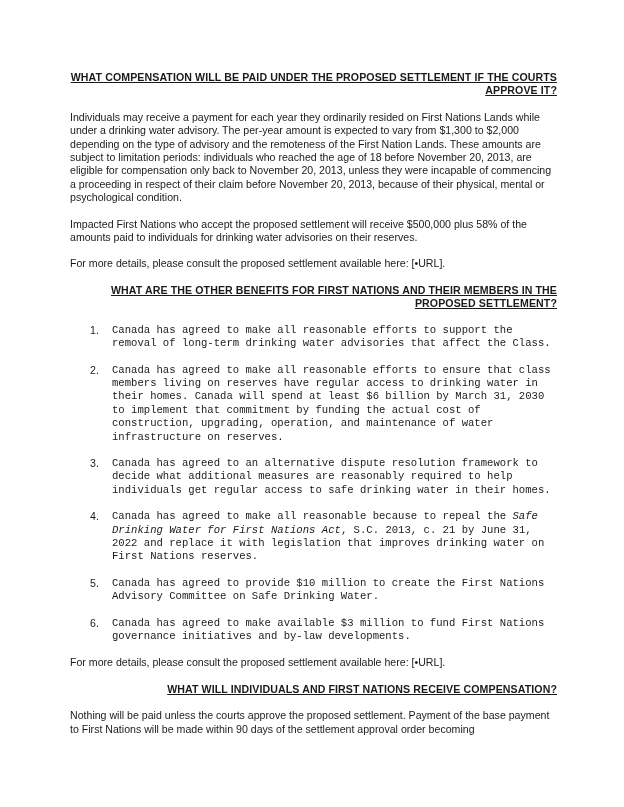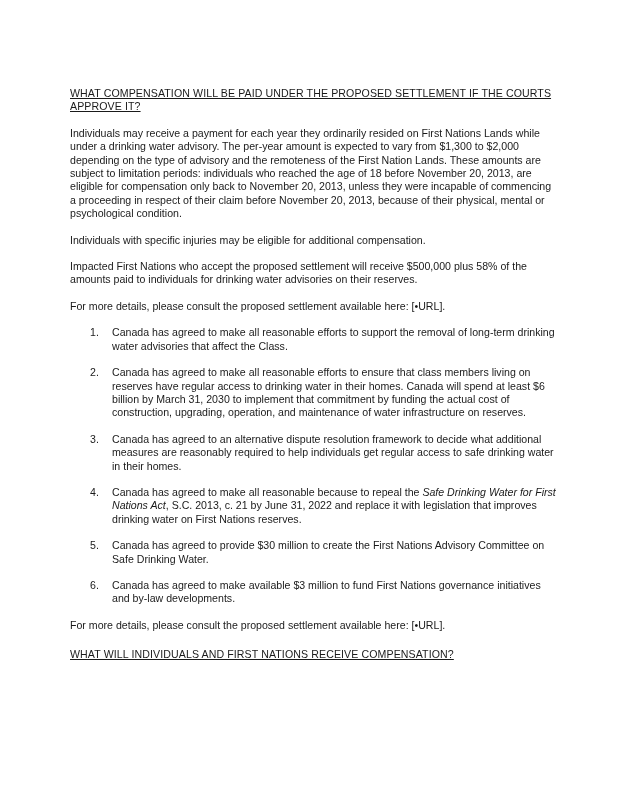--- a/index.html
+++ b/index.html
@@ -18,63 +18,65 @@
   .page-content {
     position: absolute;
     left: 70px;
     top: 71px;
     width: 487px;
     font-size: 10.6px;
     line-height: 13.4px;
     text-align: left;
   }
   .doc-heading {
-    font-weight: normal;
+    font-weight: bold;
     text-decoration: underline;
     text-transform: none;
-    margin: 16px 0 13px 0;
+    margin: 0 0 13px 0;
     letter-spacing: 0.1px;
+    text-align: right;
   }
   .doc-para {
     margin: 0 0 13px 0;
   }
   .benefit-list {
     margin: 0 0 0 0;
     padding: 0 0 0 20px;
   }
   .benefit-item {
     display: flex;
     margin: 0 0 13px 0;
   }
   .benefit-num {
     width: 22px;
     flex: 0 0 22px;
   }
   .benefit-text {
     flex: 1;
+    font-family: Liberation Mono, monospace;
   }
   .italic {
     font-style: italic;
   }
 </style>
 </head>
 <body>
 
 <div class="page-content">
 
   <div class="doc-heading">WHAT COMPENSATION WILL BE PAID UNDER THE PROPOSED SETTLEMENT IF THE COURTS APPROVE IT?</div>
 
   <p class="doc-para">Individuals may receive a payment for each year they ordinarily resided on First Nations Lands while under a drinking water advisory. The per-year amount is expected to vary from $1,300 to $2,000 depending on the type of advisory and the remoteness of the First Nation Lands. These amounts are subject to limitation periods: individuals who reached the age of 18 before November 20, 2013, are eligible for compensation only back to November 20, 2013, unless they were incapable of commencing a proceeding in respect of their claim before November 20, 2013, because of their physical, mental or psychological condition.</p>
 
-  <p class="doc-para">Individuals with specific injuries may be eligible for additional compensation.</p>
 
   <p class="doc-para">Impacted First Nations who accept the proposed settlement will receive $500,000 plus 58% of the amounts paid to individuals for drinking water advisories on their reserves.</p>
 
   <p class="doc-para">For more details, please consult the proposed settlement available here: [•URL].</p>
 
+  <div class="doc-heading">WHAT ARE THE OTHER BENEFITS FOR FIRST NATIONS AND THEIR MEMBERS IN THE PROPOSED SETTLEMENT?</div>
 
   <div class="benefit-list">
 
     <div class="benefit-item">
       <span class="benefit-num">1.</span>
       <span class="benefit-text">Canada has agreed to make all reasonable efforts to support the removal of long-term drinking water advisories that affect the Class.</span>
     </div>
 
     <div class="benefit-item">
       <span class="benefit-num">2.</span>
@@ -86,28 +88,29 @@
       <span class="benefit-text">Canada has agreed to an alternative dispute resolution framework to decide what additional measures are reasonably required to help individuals get regular access to safe drinking water in their homes.</span>
     </div>
 
     <div class="benefit-item">
       <span class="benefit-num">4.</span>
       <span class="benefit-text"><span>Canada has agreed to make all reasonable because to repeal the </span><span class="italic">Safe Drinking Water for First Nations Act</span><span>, S.C. 2013, c. 21 by June 31, 2022 and replace it with legislation that improves drinking water on First Nations reserves.</span></span>
     </div>
 
     <div class="benefit-item">
       <span class="benefit-num">5.</span>
-      <span class="benefit-text">Canada has agreed to provide $30 million to create the First Nations Advisory Committee on Safe Drinking Water.</span>
+      <span class="benefit-text">Canada has agreed to provide $10 million to create the First Nations Advisory Committee on Safe Drinking Water.</span>
     </div>
 
     <div class="benefit-item">
       <span class="benefit-num">6.</span>
       <span class="benefit-text">Canada has agreed to make available $3 million to fund First Nations governance initiatives and by-law developments.</span>
     </div>
 
   </div>
 
   <p class="doc-para">For more details, please consult the proposed settlement available here: [•URL].</p>
 
   <div class="doc-heading">WHAT WILL INDIVIDUALS AND FIRST NATIONS RECEIVE COMPENSATION?</div>
 
+  <p class="doc-para">Nothing will be paid unless the courts approve the proposed settlement. Payment of the base payment to First Nations will be made within 90 days of the settlement approval order becoming</p>
 
 </div>
 
 </body></html>

